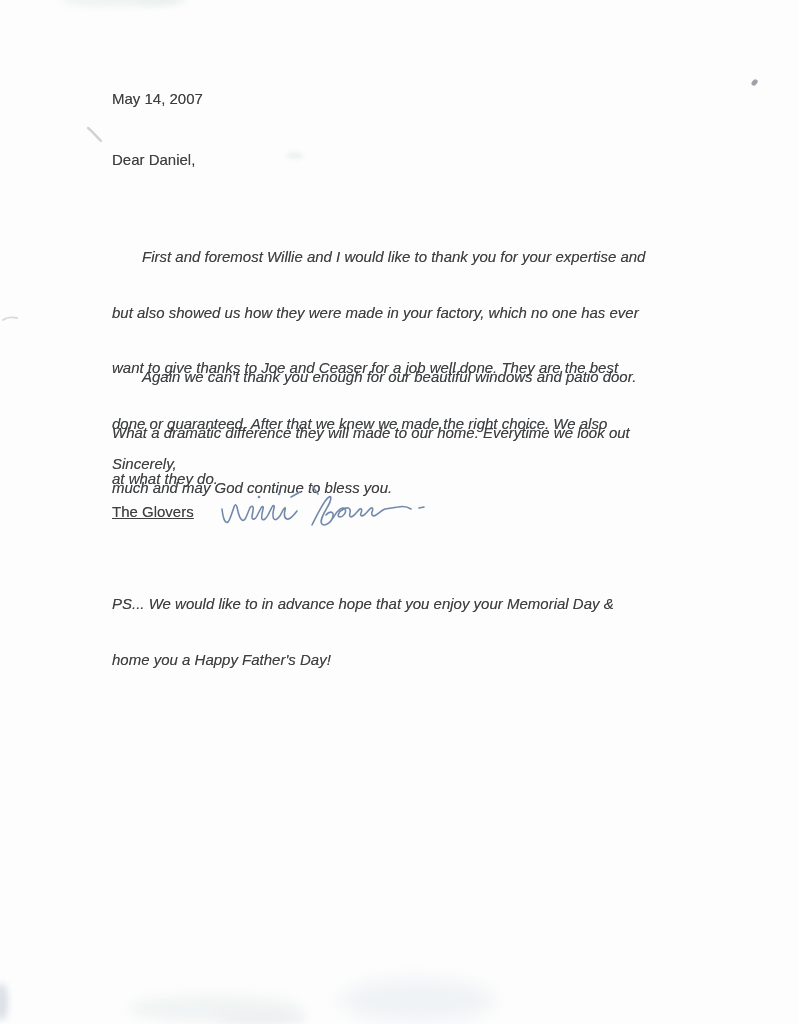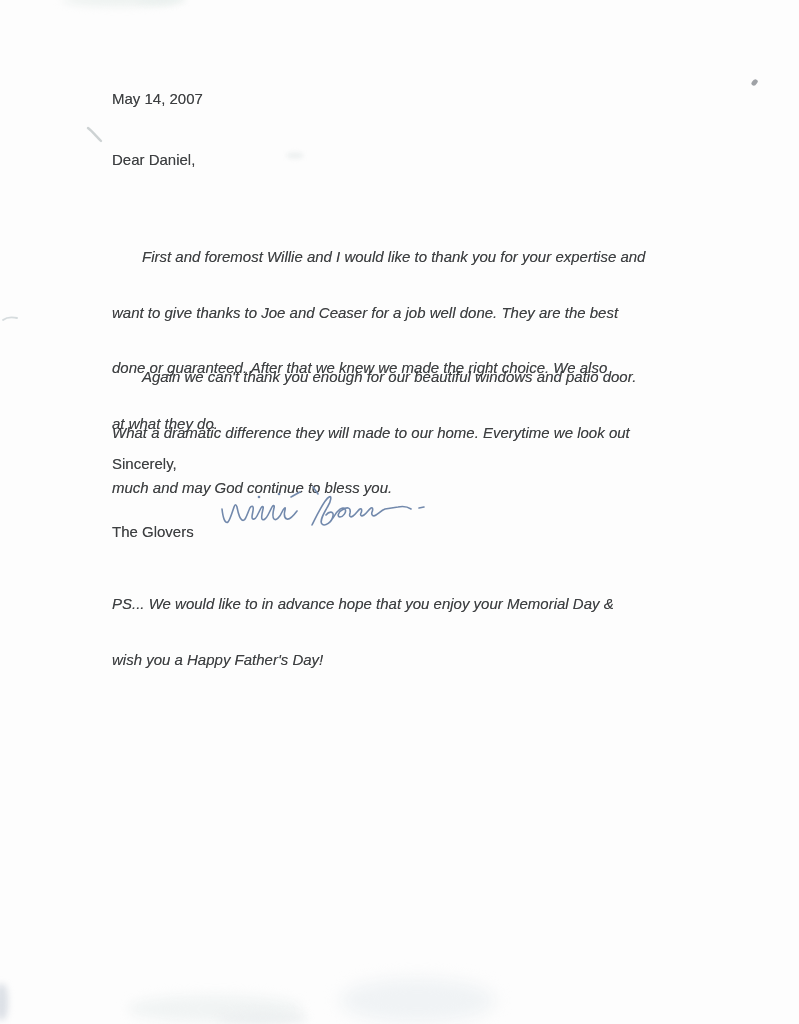--- a/index.html
+++ b/index.html
@@ -21,22 +21,22 @@
   .block {
     position: absolute;
     left: 112px;
     white-space: pre;
     text-shadow: 0 0 0.6px rgba(61,63,65,0.55);
   }
   .date       { top: 90px; }
   .salutation { top: 151px; }
   .para1      { top: 211px; }
   .para2      { top: 331px; }
-  .closing    { top: 455px; }
-  .signer     { top: 523px; }
+  .closing    { top: 455px; font-style: italic; }
+  .signer     { top: 503px; text-decoration: underline; }
   .ps         { top: 558px; }
   .line { height: 18.5px; font-style: italic; }
   .first-line { text-indent: 30px; }
 
   .signature-svg {
     position: absolute;
     left: 212px;
     top: 482px;
     width: 230px;
     height: 54px;
@@ -89,20 +89,21 @@
   <div class="artifact smudge smudge-bottom-a"></div>
   <div class="artifact smudge smudge-bottom-b"></div>
   <div class="artifact smudge smudge-bottom-c"></div>
 
   <div class="block date">May 14, 2007</div>
 
   <div class="block salutation">Dear Daniel,</div>
 
   <div class="block para1">
     <div class="line first-line">First and foremost Willie and I would like to thank you for your expertise and</div>
+    <div class="line">but also showed us how they were made in your factory, which no one has ever</div>
     <div class="line">want to give thanks to Joe and Ceaser for a job well done. They are the best</div>
     <div class="line">done or guaranteed. After that we knew we made the right choice. We also</div>
     <div class="line">at what they do.</div>
   </div>
 
   <div class="block para2">
     <div class="line first-line">Again we can't thank you enough for our beautiful windows and patio door.</div>
     <div class="line">What a dramatic difference they will made to our home. Everytime we look out</div>
     <div class="line">much and may God continue to bless you.</div>
   </div>
@@ -160,16 +161,16 @@
              C 159,33 161,35 164,33
              C 167,31 170,28 173,27
              L 186,25
              C 191,24 196,25 199,27"></path>
 
     <path d="M 207,26 L 212,25"></path>
   </svg>
 
   <div class="block ps">
     <div class="line">PS... We would like to in advance hope that you enjoy your Memorial Day &amp;</div>
-    <div class="line">wish you a Happy Father's Day!</div>
+    <div class="line">home you a Happy Father's Day!</div>
   </div>
 
 </div>
 
 </body></html>

